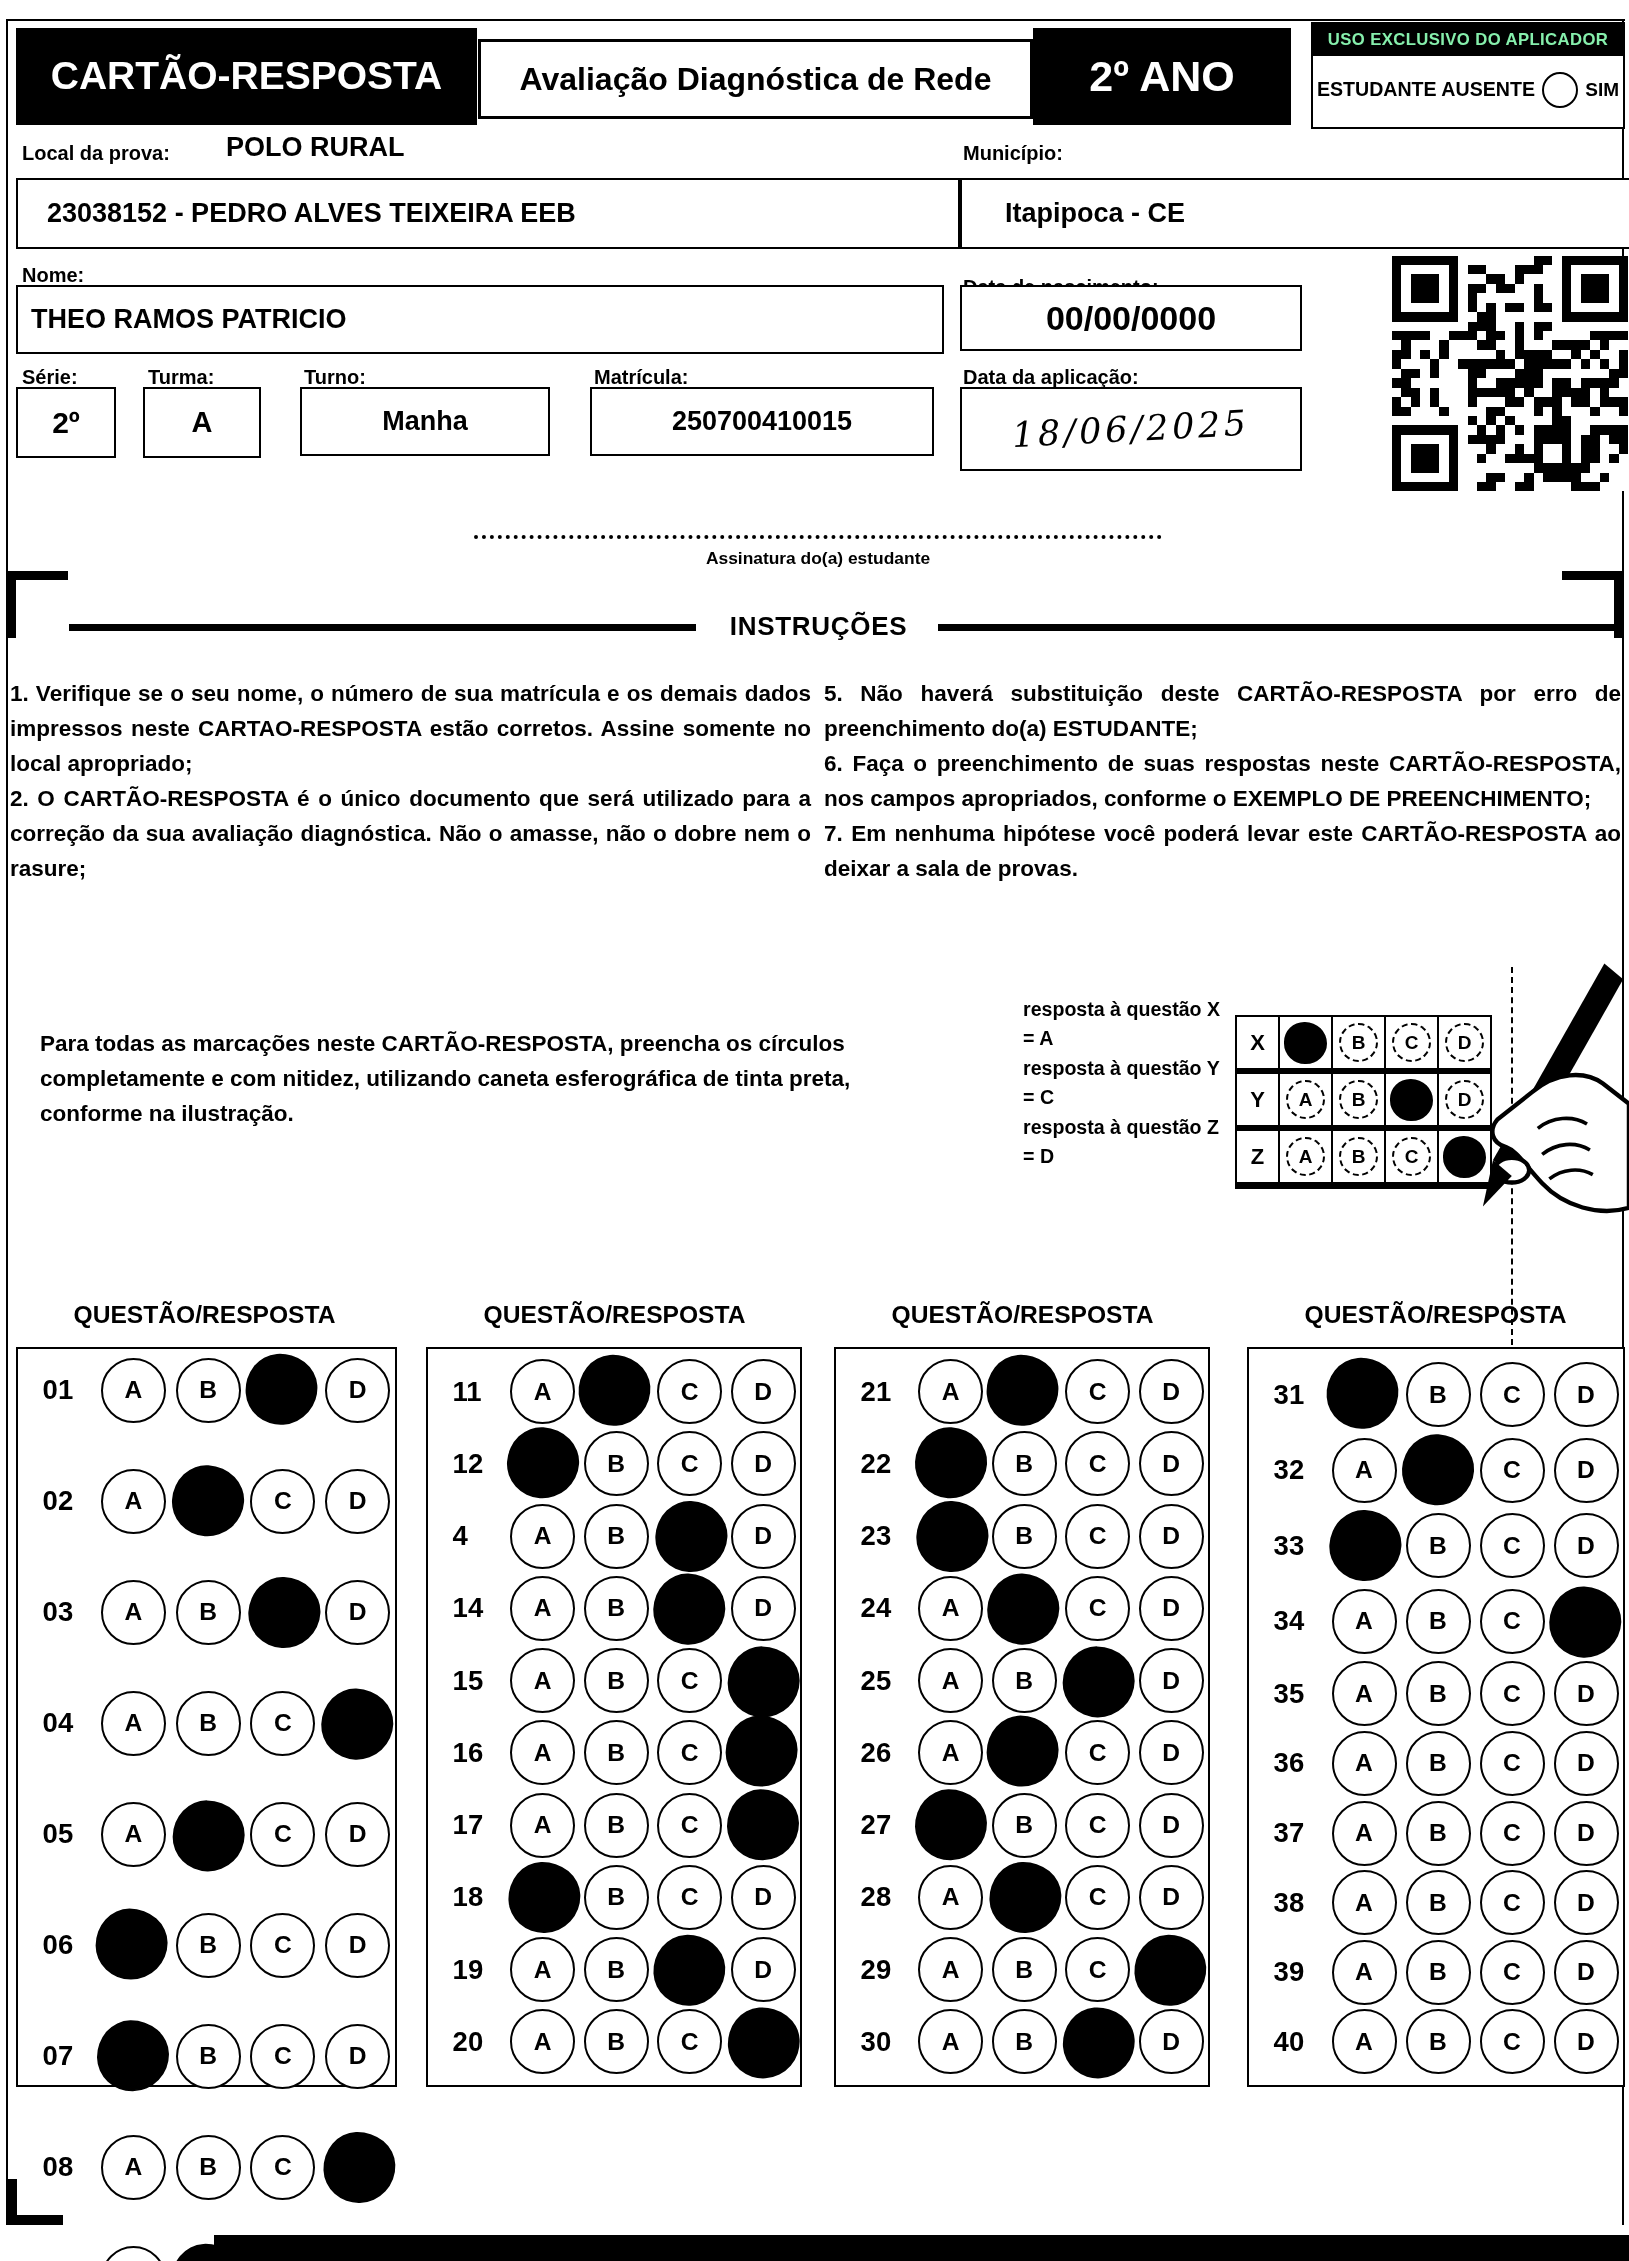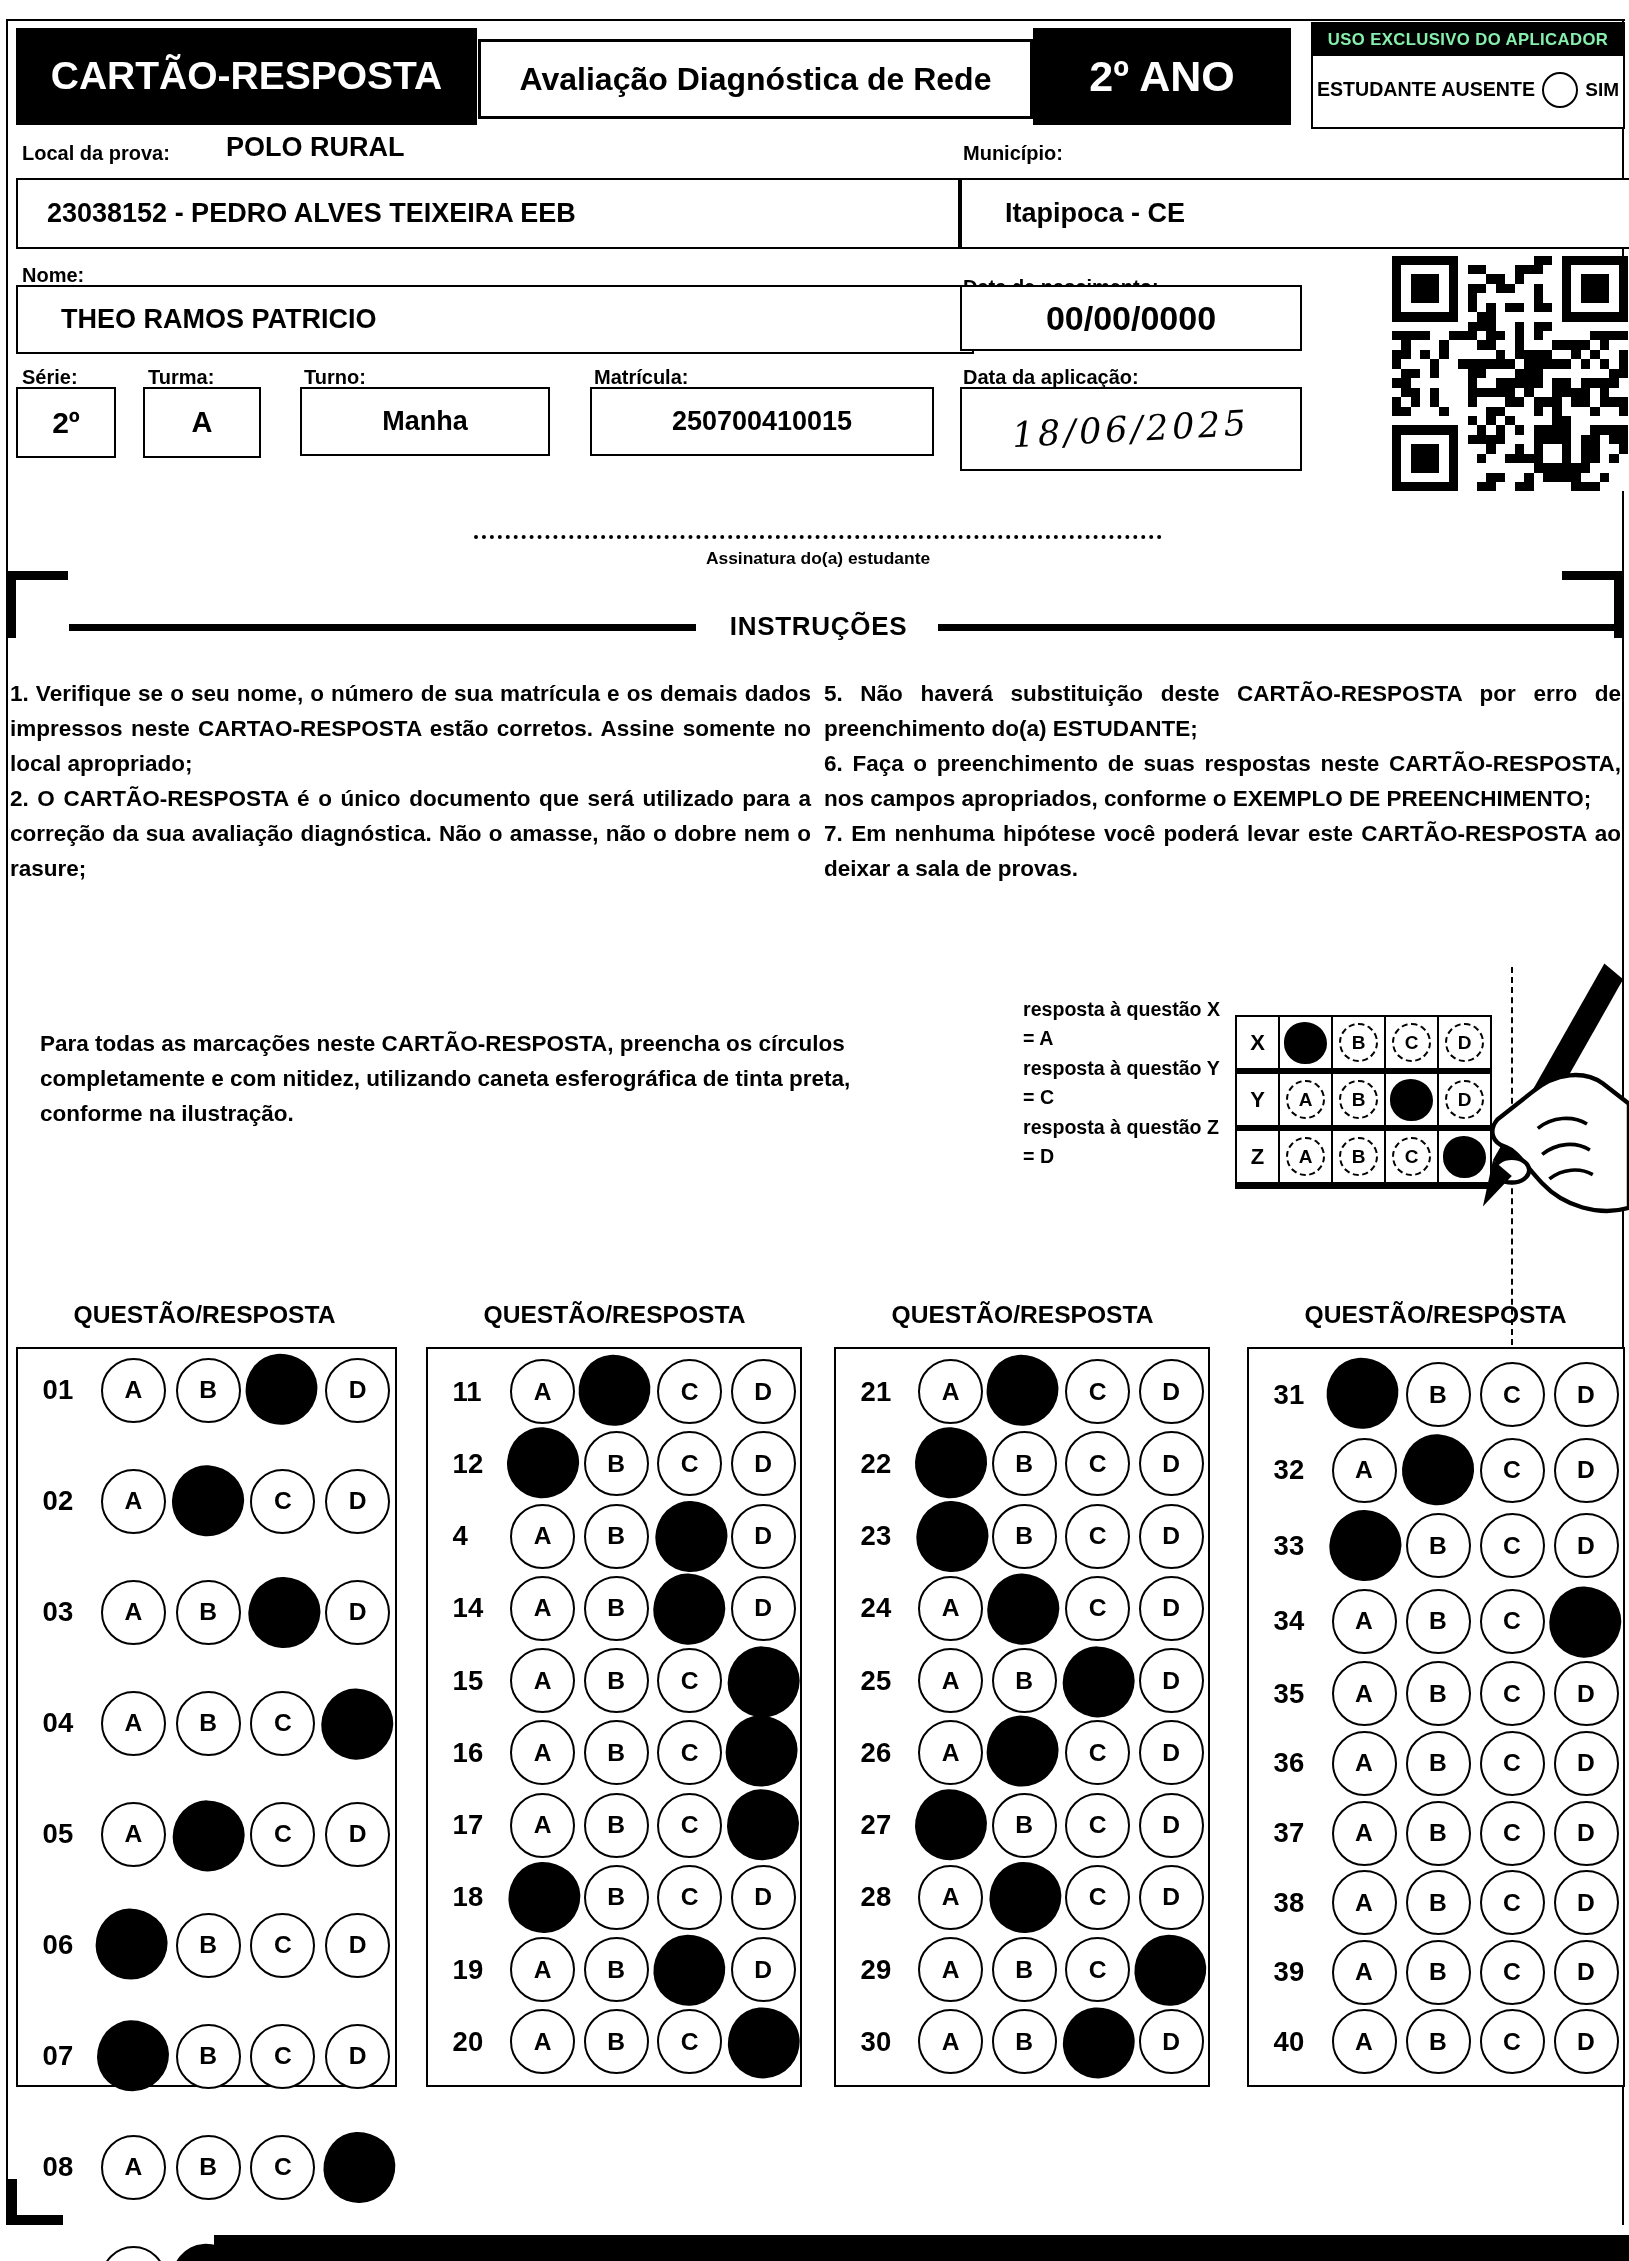--- a/index.html
+++ b/index.html
@@ -73,21 +73,21 @@
 </div>
 
 <div class="flabel" style="left:22px;top:142px;">Local da prova:</div>
 <div class="fvalue-inline" style="left:226px;top:132px;">POLO RURAL</div>
 <div class="fbox" style="left:16px;top:178px;width:911px;height:67px;padding-left:29px;">23038152 - PEDRO ALVES TEIXEIRA EEB</div>
 
 <div class="flabel" style="left:963px;top:142px;">Município:</div>
 <div class="fbox" style="left:960px;top:178px;width:661px;height:67px;padding-left:43px;">Itapipoca - CE</div>
 
 <div class="flabel" style="left:22px;top:264px;">Nome:</div>
-<div class="fbox" style="left:16px;top:285px;width:911px;height:65px;padding-left:43px;">THEO RAMOS PATRICIO</div>
+<div class="fbox" style="left:16px;top:285px;width:911px;height:65px;padding-left:13px;">THEO RAMOS PATRICIO</div>
 
 <div class="flabel" style="left:963px;top:276px;">Data de nascimento:</div>
 <div class="fbox center" style="left:960px;top:285px;width:338px;height:62px;font-size:34px;">00/00/0000</div>
 
 <div class="flabel" style="left:22px;top:366px;">Série:</div>
 <div class="fbox center" style="left:16px;top:387px;width:96px;height:67px;font-size:30px;">2º</div>
 
 <div class="flabel" style="left:148px;top:366px;">Turma:</div>
 <div class="fbox center" style="left:143px;top:387px;width:114px;height:67px;font-size:29px;">A</div>
 

